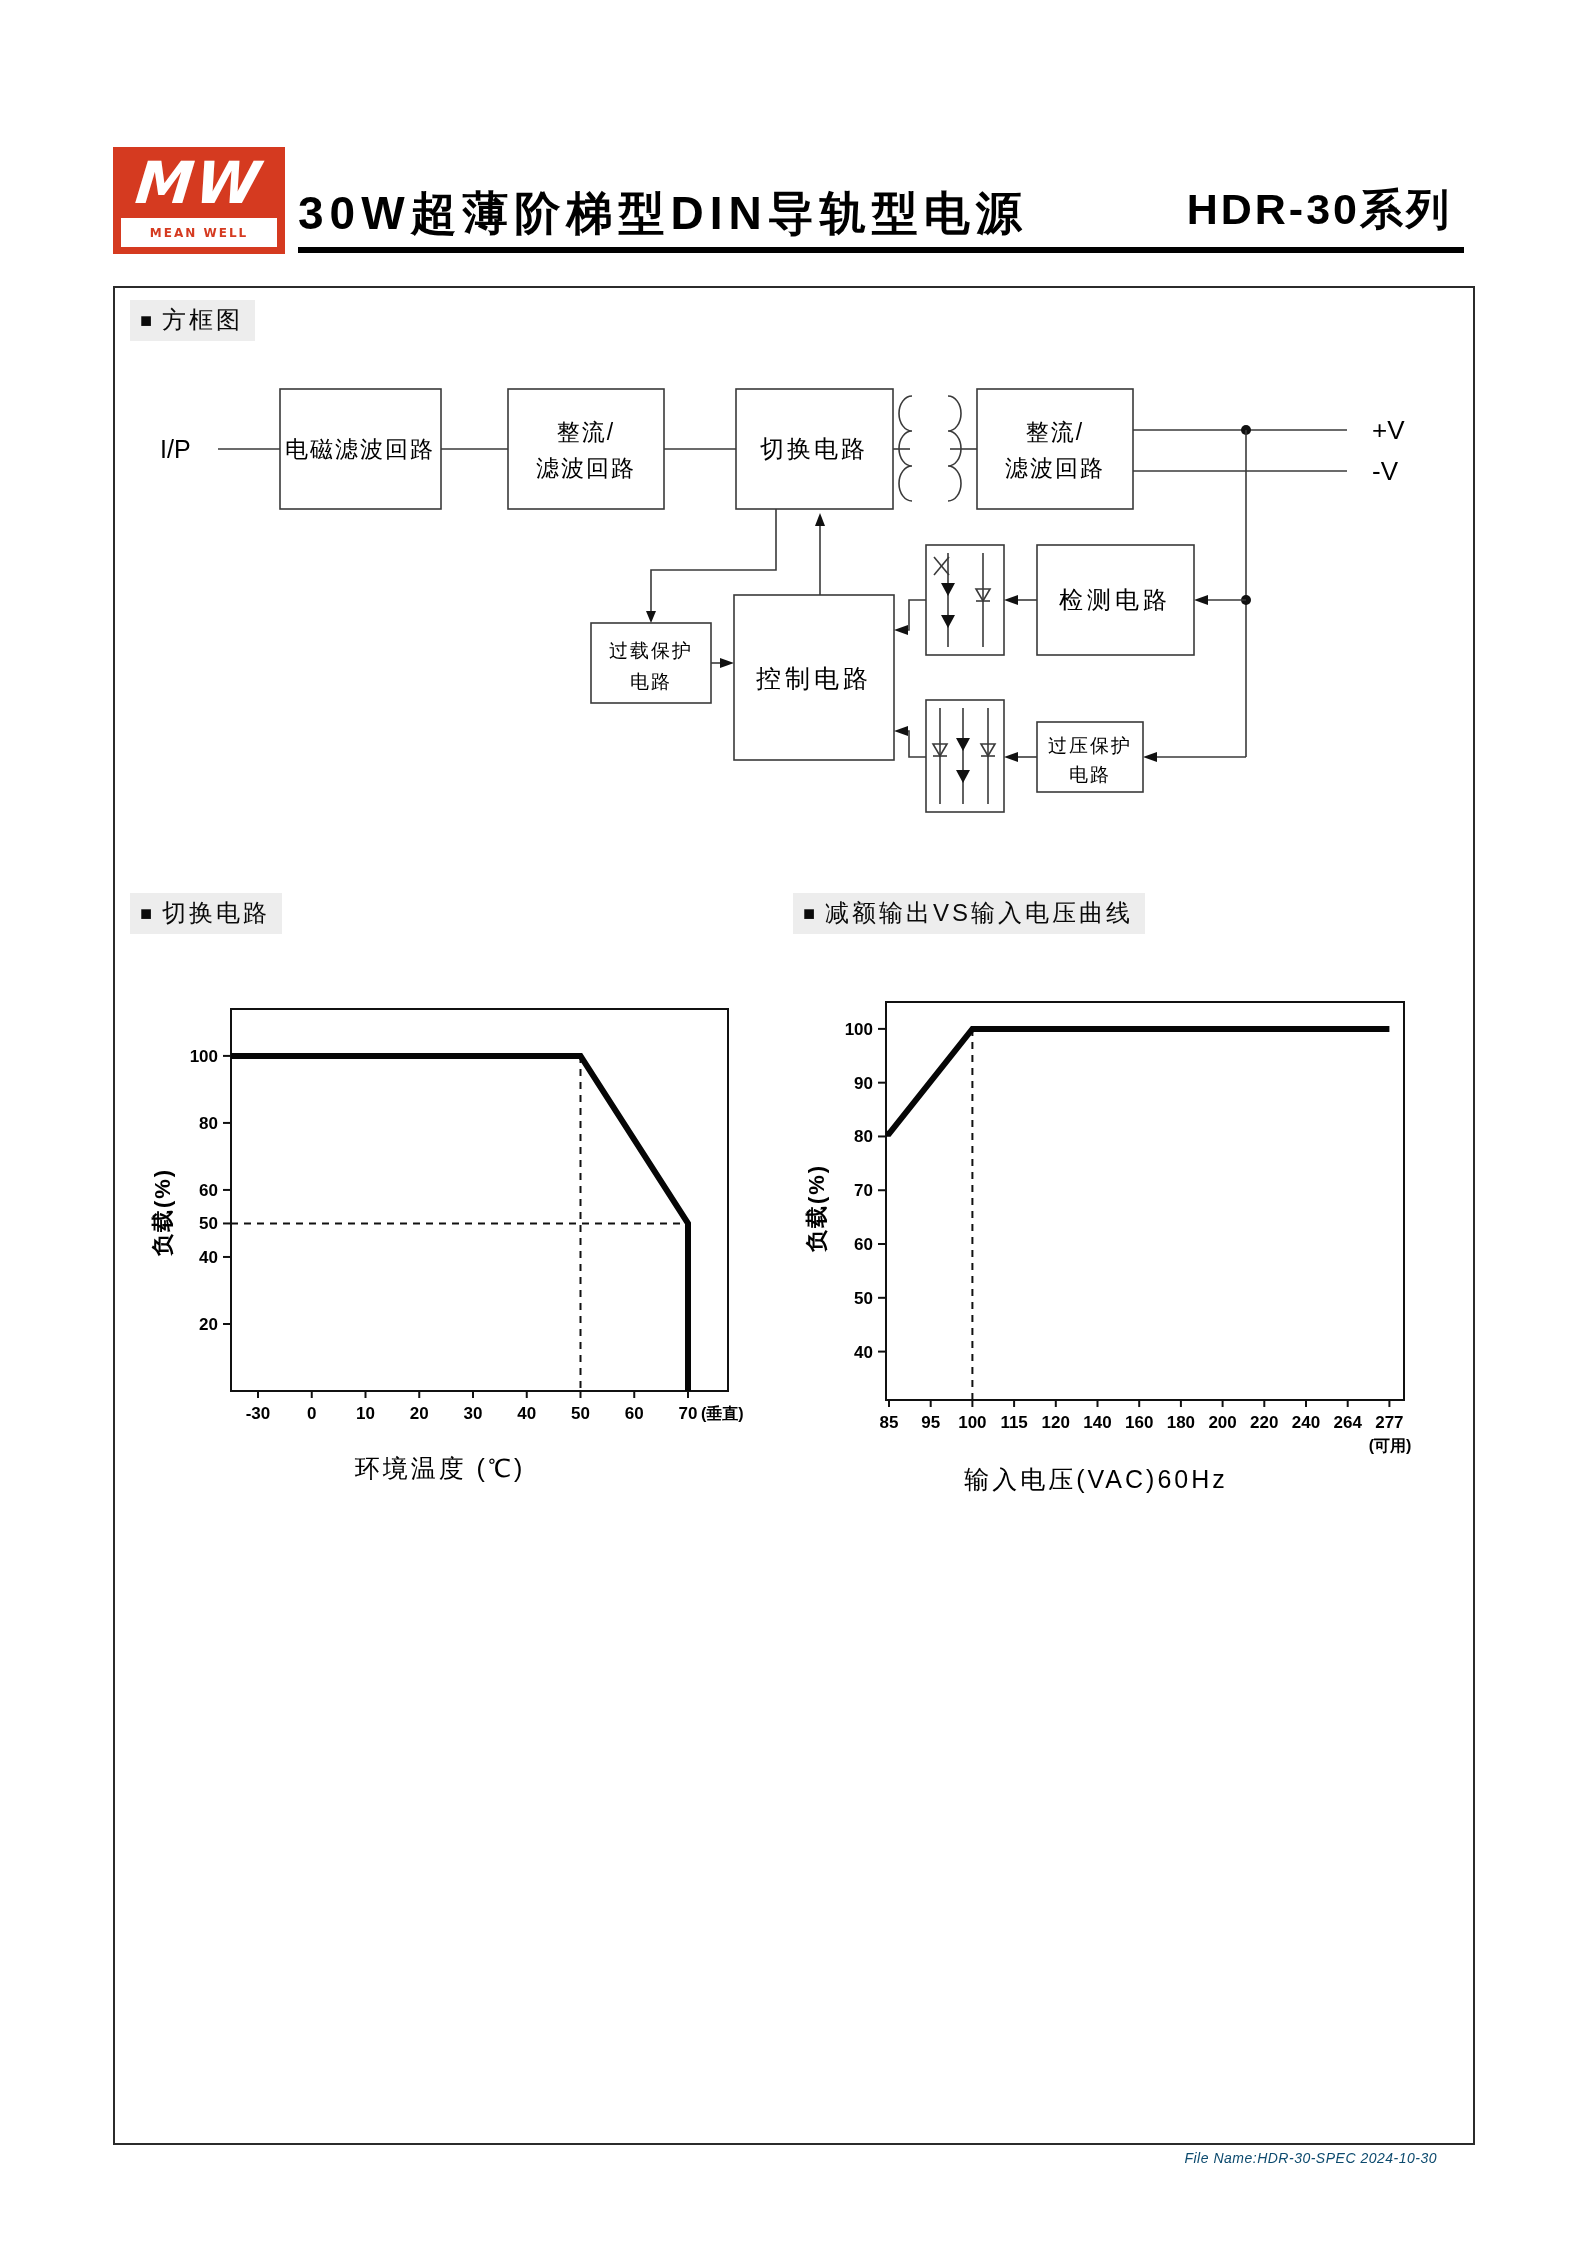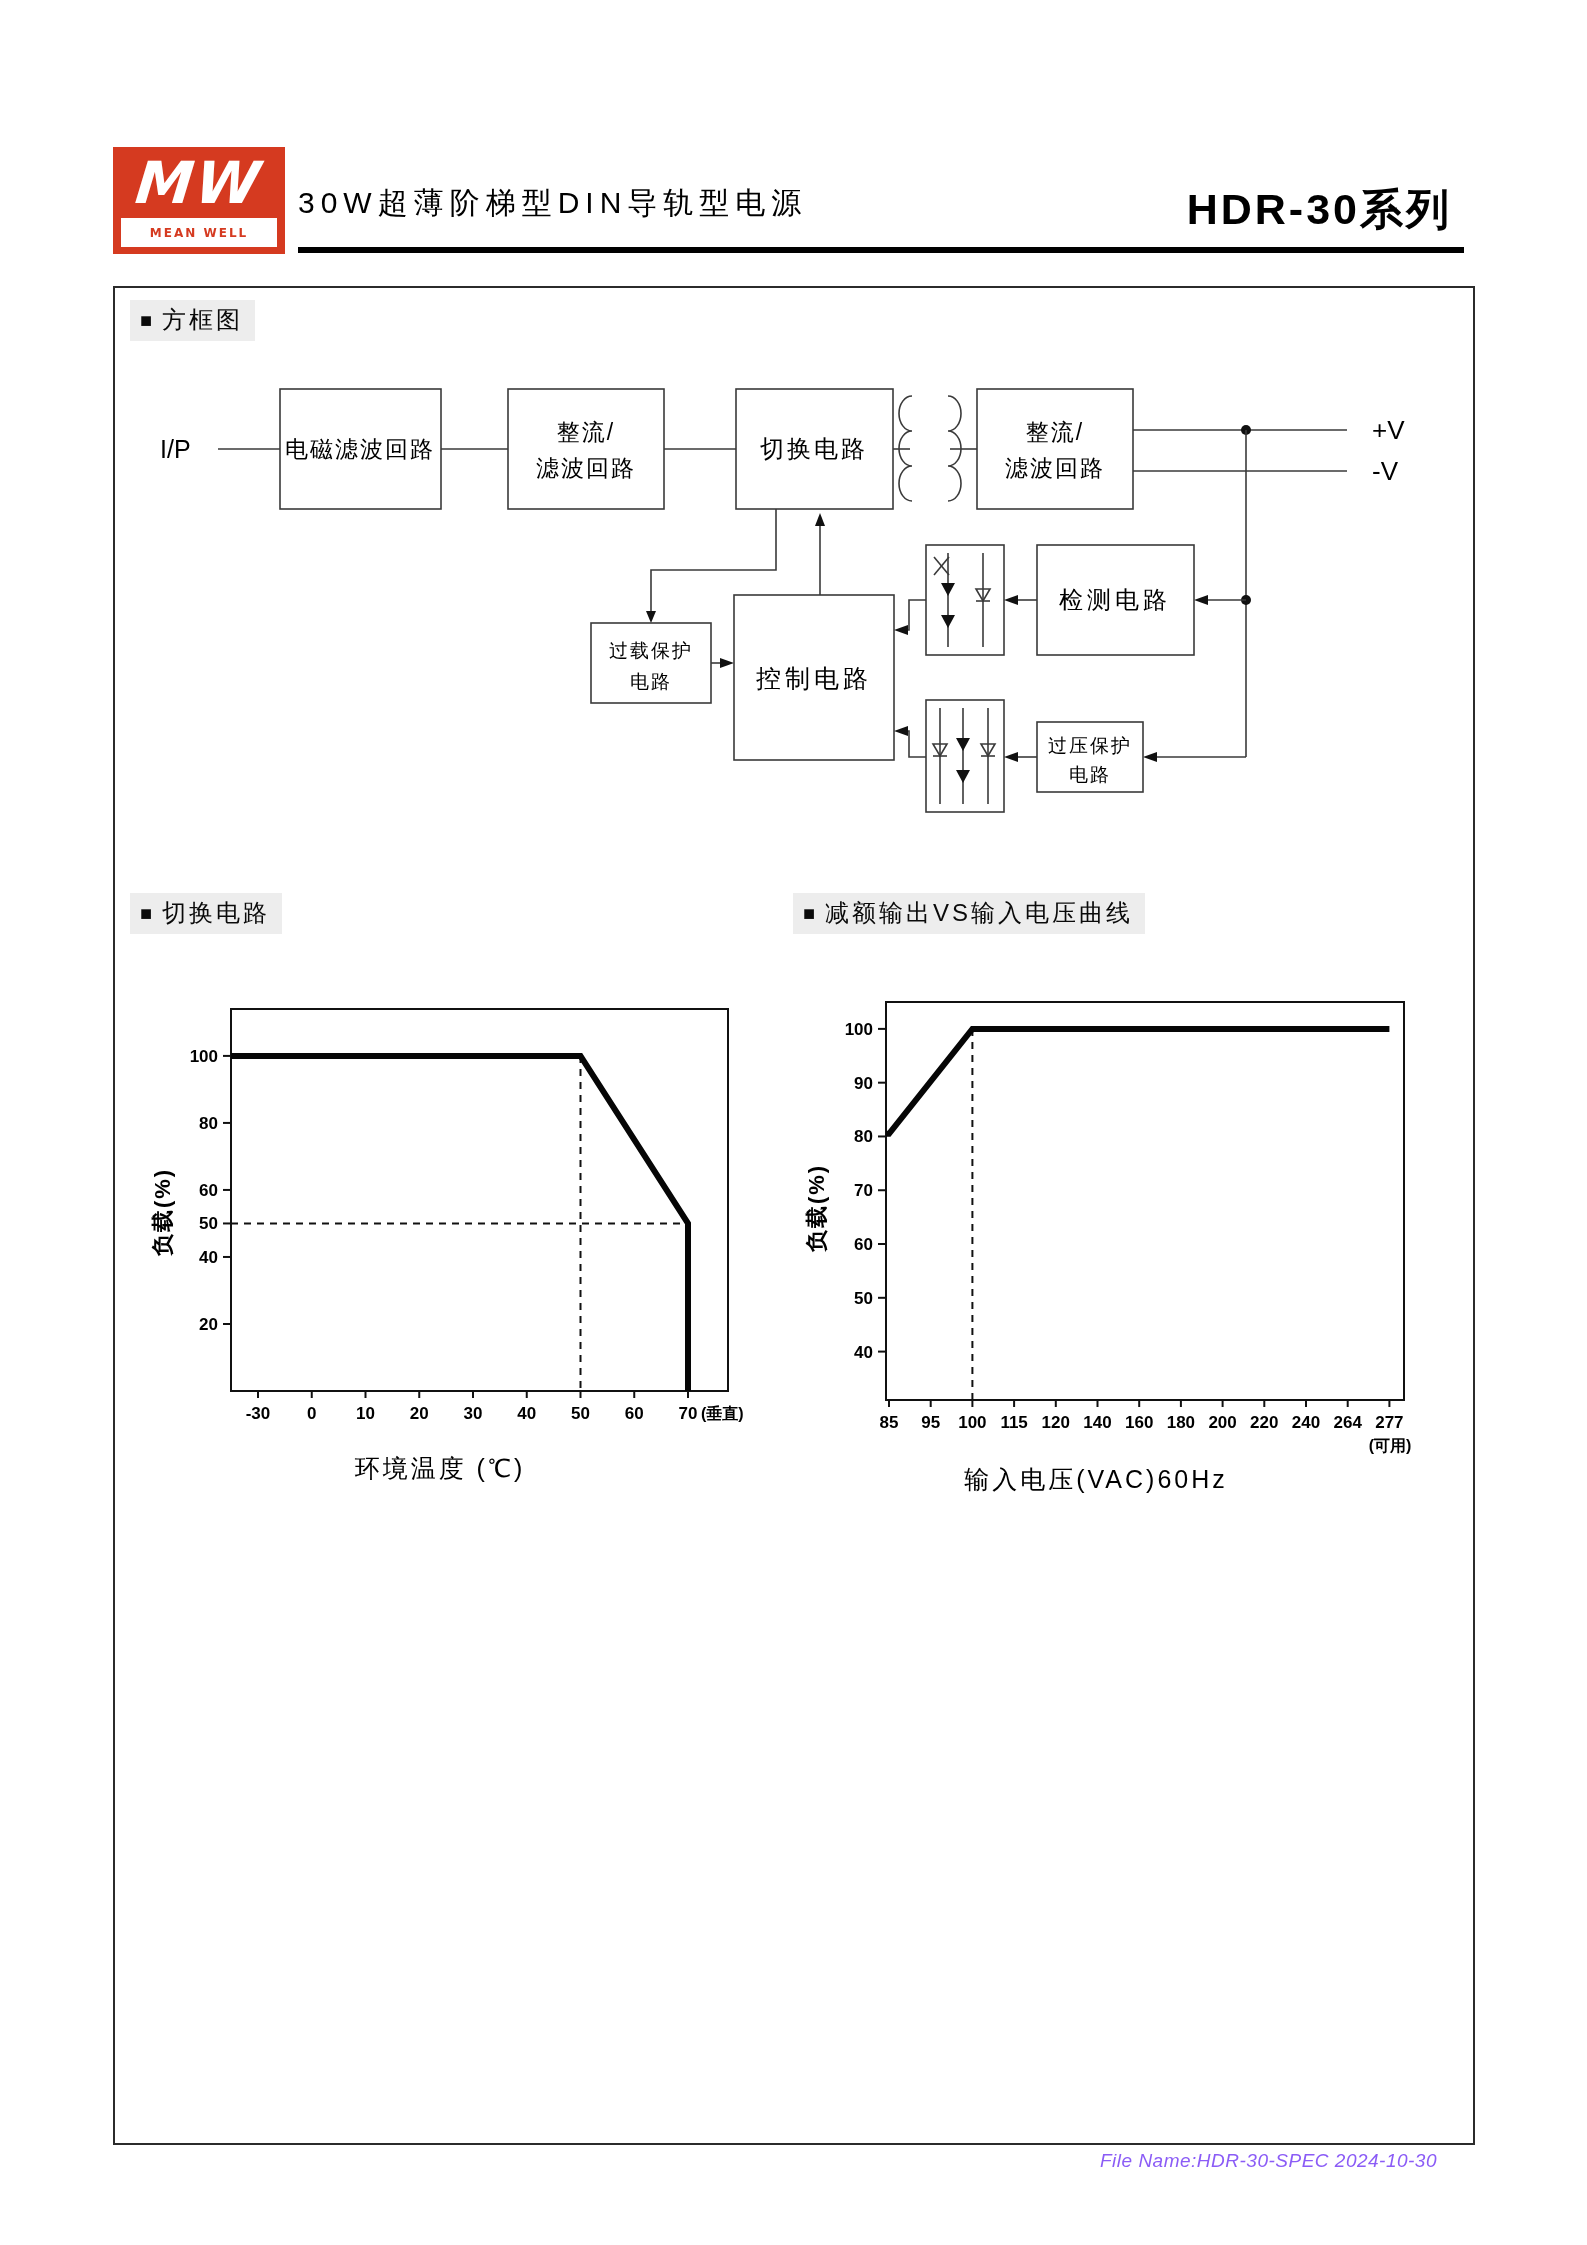--- a/index.html
+++ b/index.html
@@ -4,31 +4,31 @@
 <style>
   html,body{margin:0;padding:0;background:#ffffff;}
   body{width:1587px;height:2245px;position:relative;font-family:"Liberation Sans",sans-serif;color:#000;overflow:hidden;}
   .abs{position:absolute;}
 
   
   .logo{left:113px;top:147px;width:172px;height:107px;background:#d53a20;text-align:center;}
   .logo-mw{display:block;margin-top:4px;font-size:58px;line-height:64px;font-weight:bold;font-style:italic;color:#fff;transform:skewX(-6deg);letter-spacing:2px;font-family:"DejaVu Sans",sans-serif;}
   .logo-strip{position:absolute;left:8px;right:8px;bottom:7px;height:29px;background:#fff;display:flex;align-items:center;justify-content:center;}
   .logo-brand{color:#d53a20;font-weight:bold;font-size:12px;letter-spacing:2px;font-family:"DejaVu Sans",sans-serif;}
-  .doc-title{left:298px;top:183px;font-size:30px;font-weight:400;letter-spacing:6px;white-space:nowrap;}
+  .doc-title{left:298px;top:183px;font-size:46px;font-weight:700;letter-spacing:6px;white-space:nowrap;}
   .doc-series{right:135px;top:181px;font-size:43px;font-weight:bold;letter-spacing:3px;white-space:nowrap;}
   .title-rule{left:298px;top:247px;width:1166px;height:6px;background:#000;}
 
   
   .frame{left:113px;top:286px;width:1358px;height:1855px;border:2px solid #2b2b2b;background:#fff;}
 
   .section-label{background:#ededed;color:#0a0a0a;font-size:24px;padding:4px 12px 5px 10px;letter-spacing:3px;white-space:nowrap;display:flex;align-items:center;}
   .section-label .sq{font-size:20px;margin-right:10px;letter-spacing:0;}
 
-  .footer-note{right:150px;top:2150px;font-size:19px;font-style:italic;color:#8b5cf6;letter-spacing:0.5px;font-family:"Liberation Sans",sans-serif;}
+  .footer-note{right:150px;top:2150px;font-size:14px;font-style:italic;color:#0c4a6e;letter-spacing:0.5px;font-family:"Liberation Sans",sans-serif;}
 
   
   #diagram rect{fill:#fff;stroke:#3a3a3a;stroke-width:1.6;}
   #diagram line,#diagram path,#diagram polyline{stroke:#3a3a3a;stroke-width:1.6;fill:none;}
   #diagram text{fill:#000;}
   #diagram polygon{fill:#111;stroke:none;}
   svg text{font-family:"Liberation Sans",sans-serif;}
 </style>
 </head>
 <body>

